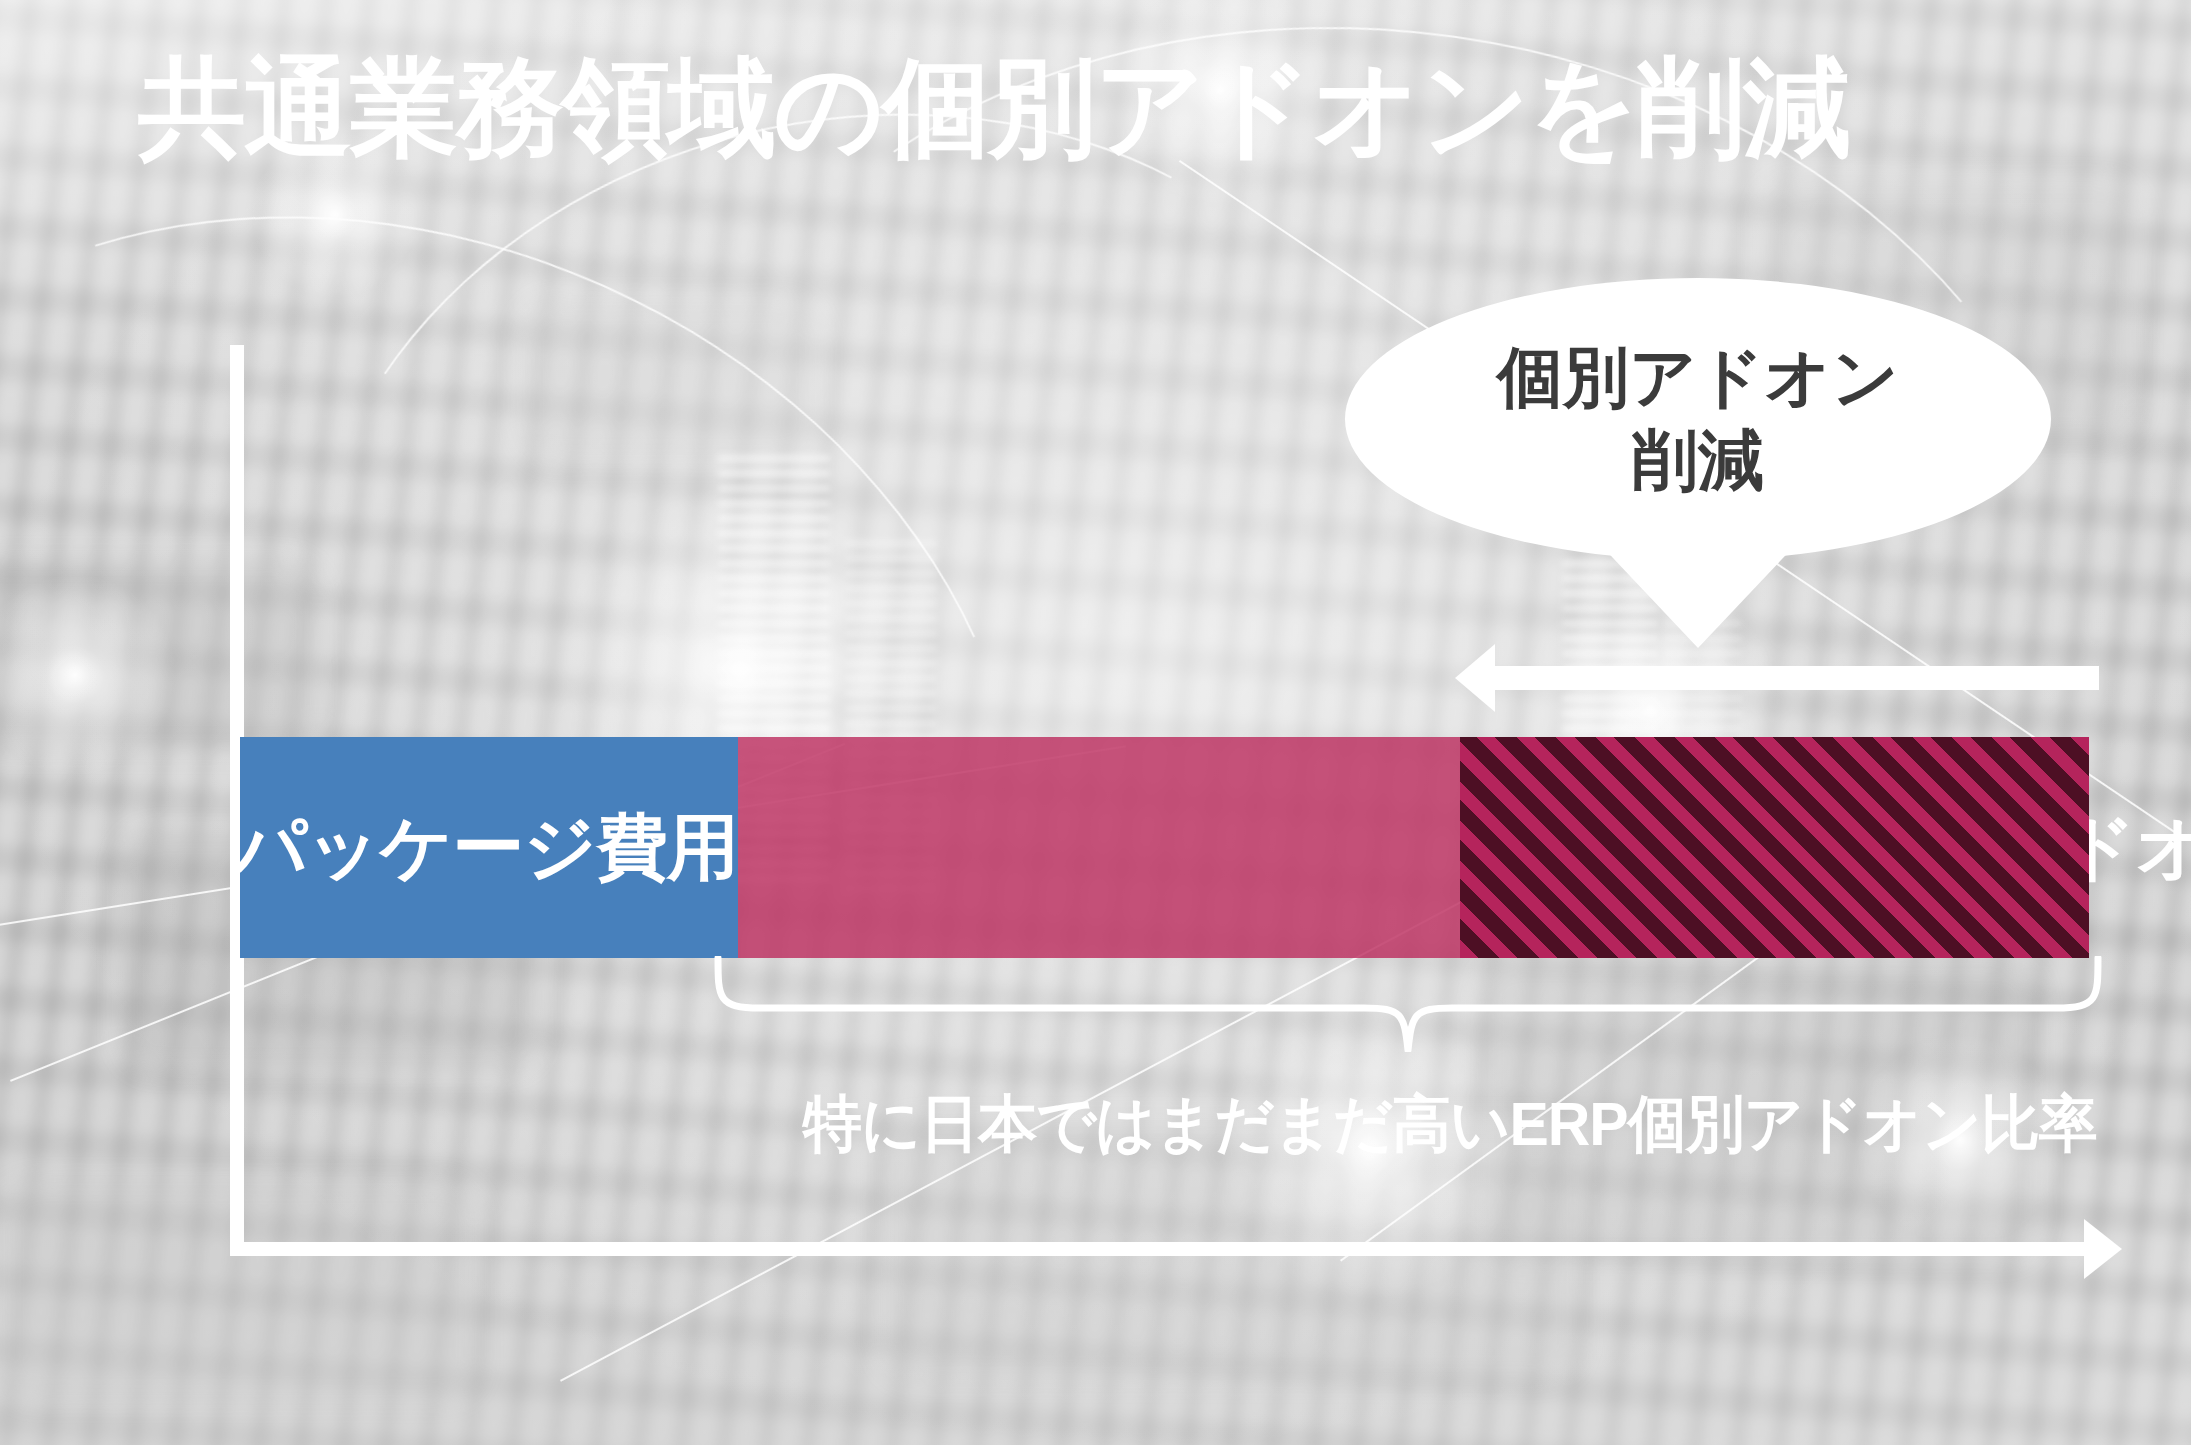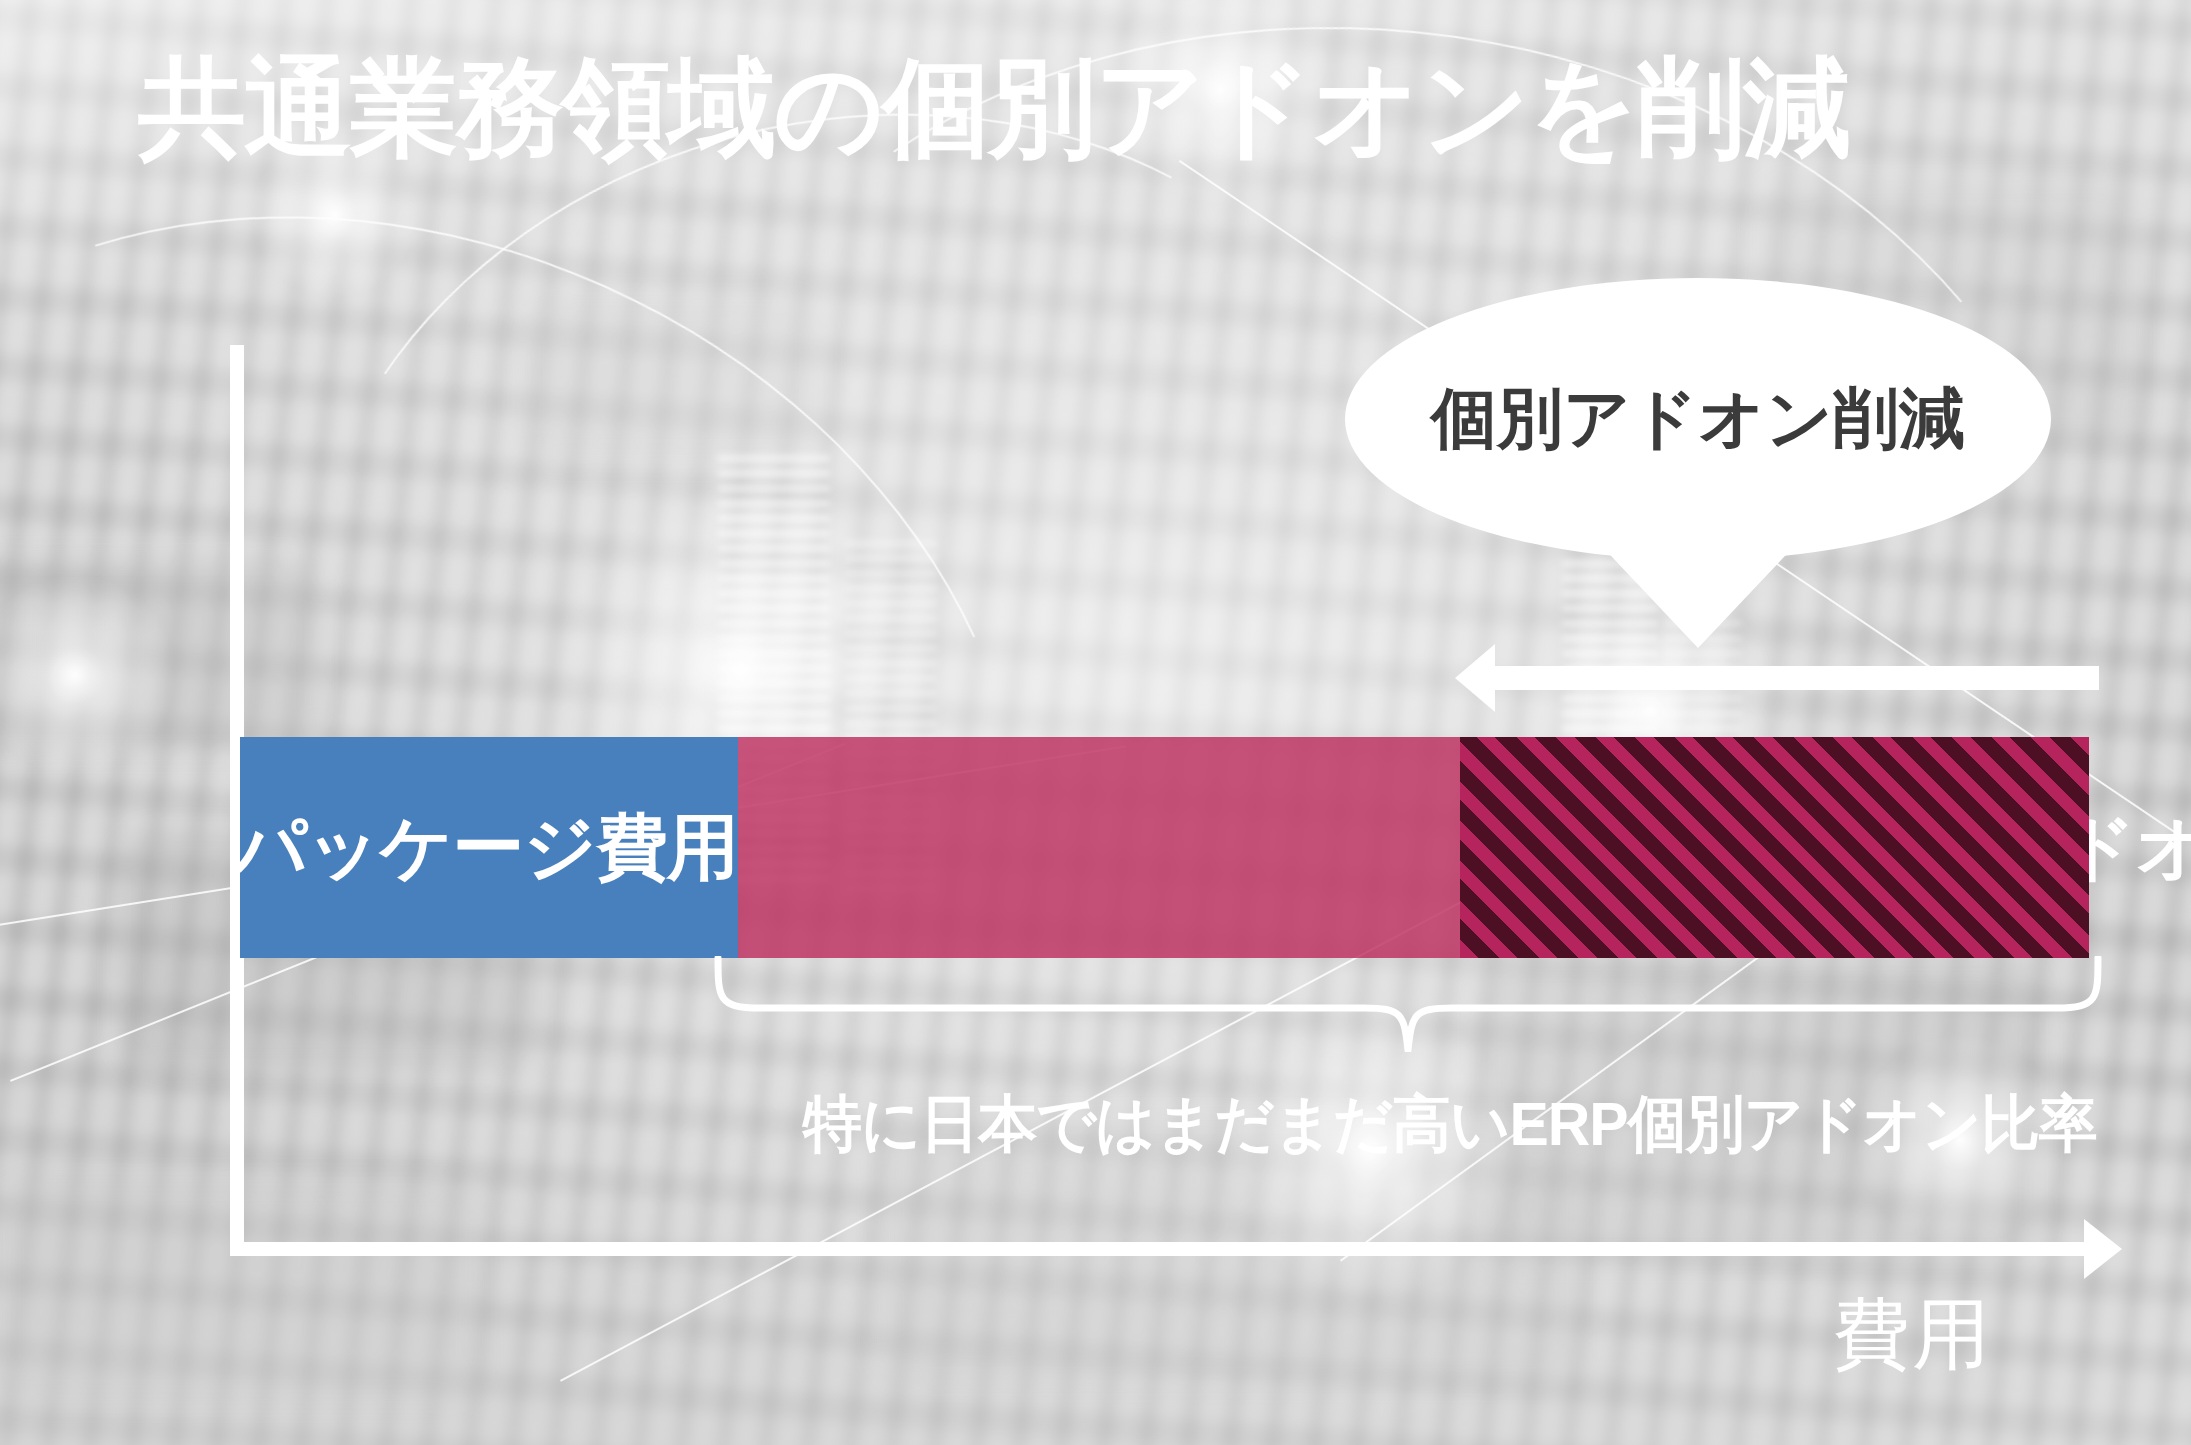--- a/index.html
+++ b/index.html
@@ -39,21 +39,21 @@
     font-size:108px;line-height:1.12;font-weight:700;color:#ffffff;
     letter-spacing:-2px;white-space:nowrap;
   }
 
   
   .bubble{
     position:absolute;left:1345px;top:278px;width:706px;height:282px;
     background:#ffffff;border-radius:50%;
   }
   .bubble-text{
-    position:absolute;inset:0;display:flex;flex-direction:row;
+    position:absolute;inset:0;display:flex;flex-direction:column;
     align-items:center;justify-content:center;
     color:#3b3b3b;font-weight:700;font-size:66px;line-height:1.26;
     letter-spacing:0px;text-align:center;
   }
   .bubble-tail{
     position:absolute;left:1596px;top:540px;
     width:0;height:0;border-left:102px solid transparent;border-right:102px solid transparent;
     border-top:108px solid #ffffff;
   }
 
@@ -235,21 +235,20 @@
     <div class="flare" style="left:1500px;top:560px;width:300px;height:300px;"></div>
 
     <div class="veil"></div>
   </div>
 
   <div class="title">共通業務領域の個別アドオンを削減</div>
 
   <div class="yaxis"></div>
   <div class="xaxis"></div>
   <div class="xaxis-head"></div>
-  <div class="xaxis-label">費用</div>
 
   <div class="bar">
     <div class="seg seg-pkg">
       <div class="seg-label label-pkg">パッケージ費用</div>
     </div>
     <div class="seg seg-add">
       <div class="seg-label label-add">個別アドオン費用</div>
     </div>
     <div class="seg seg-hatch"></div>
   </div>

